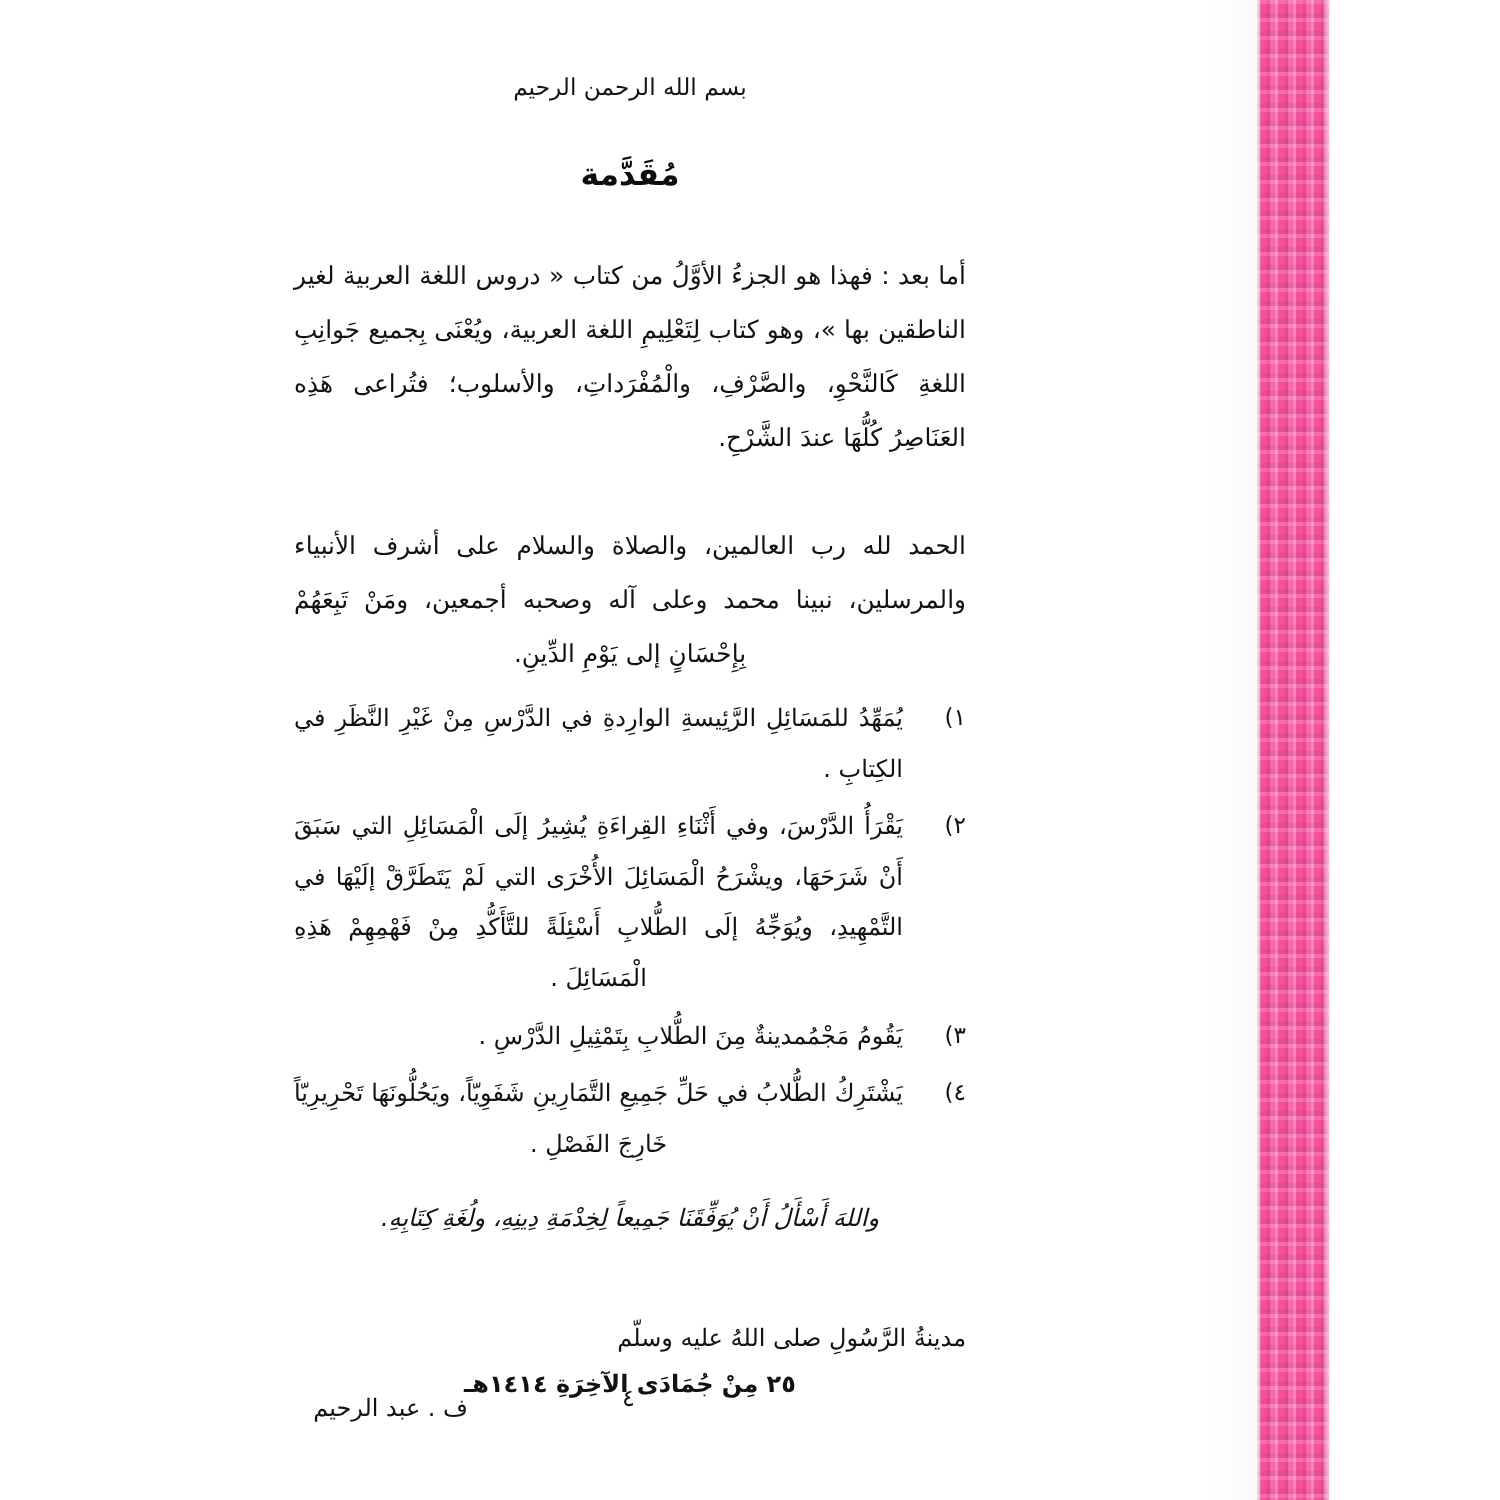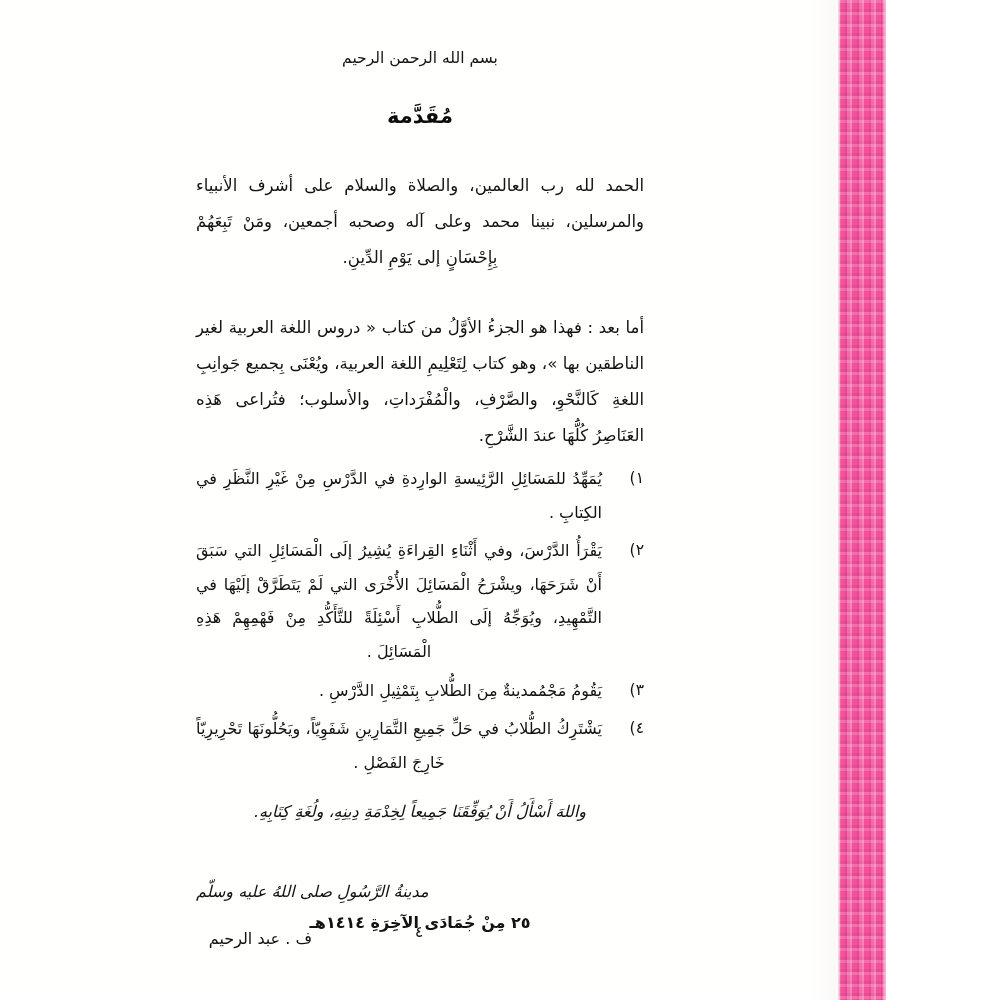--- a/index.html
+++ b/index.html
@@ -187,25 +187,24 @@
     font-style: italic;
   }
 
   
   .signature {
     margin-top: 46px;
     position: relative;
     min-height: 64px;
   }
   .sig-line {
-    text-align: left;
+    text-align: right;
     font-size: 16px;
     line-height: 1.95;
     color: #121212;
-    font-style: italic;
   }
   .sig-date-row {
     display: flex;
     flex-direction: row;
     align-items: baseline;
     justify-content: center;
     position: relative;
   }
   .sig-date {
     text-align: center;
@@ -241,23 +240,23 @@
 <div class="page">
 
   <div class="page-shade"></div>
 
   <div class="content">
 
     <p class="basmala">بسم الله الرحمن الرحيم</p>
 
     <h1 class="heading">مُقَدَّمة</h1>
 
+    <p class="para amma">أما بعد : فهذا هو الجزءُ الأوَّلُ من كتاب « دروس اللغة العربية لغير الناطقين بها »، وهو كتاب لِتَعْلِيمِ اللغة العربية، ويُعْنَى بِجميع جَوانِبِ اللغةِ كَالنَّحْوِ، والصَّرْفِ، والْمُفْرَداتِ، والأسلوب؛ فتُراعى هَذِه العَنَاصِرُ كُلُّهَا عندَ الشَّرْحِ.</p>
+
     <p class="para first">الحمد لله رب العالمين، والصلاة والسلام على أشرف الأنبياء والمرسلين، نبينا محمد وعلى آله وصحبه أجمعين، ومَنْ تَبِعَهُمْ بِإِحْسَانٍ إلى يَوْمِ الدِّينِ.</p>
-
-    <p class="para amma">أما بعد : فهذا هو الجزءُ الأوَّلُ من كتاب « دروس اللغة العربية لغير الناطقين بها »، وهو كتاب لِتَعْلِيمِ اللغة العربية، ويُعْنَى بِجميع جَوانِبِ اللغةِ كَالنَّحْوِ، والصَّرْفِ، والْمُفْرَداتِ، والأسلوب؛ فتُراعى هَذِه العَنَاصِرُ كُلُّهَا عندَ الشَّرْحِ.</p>
 
 
     <ul class="list">
 
       <li class="list-item">
         <span class="list-marker">١)</span>
         <span class="list-text">يُمَهِّدُ للمَسَائِلِ الرَّئِيسةِ الوارِدةِ في الدَّرْسِ مِنْ غَيْرِ النَّظَرِ في الكِتابِ .</span>
       </li>
 
       <li class="list-item">

